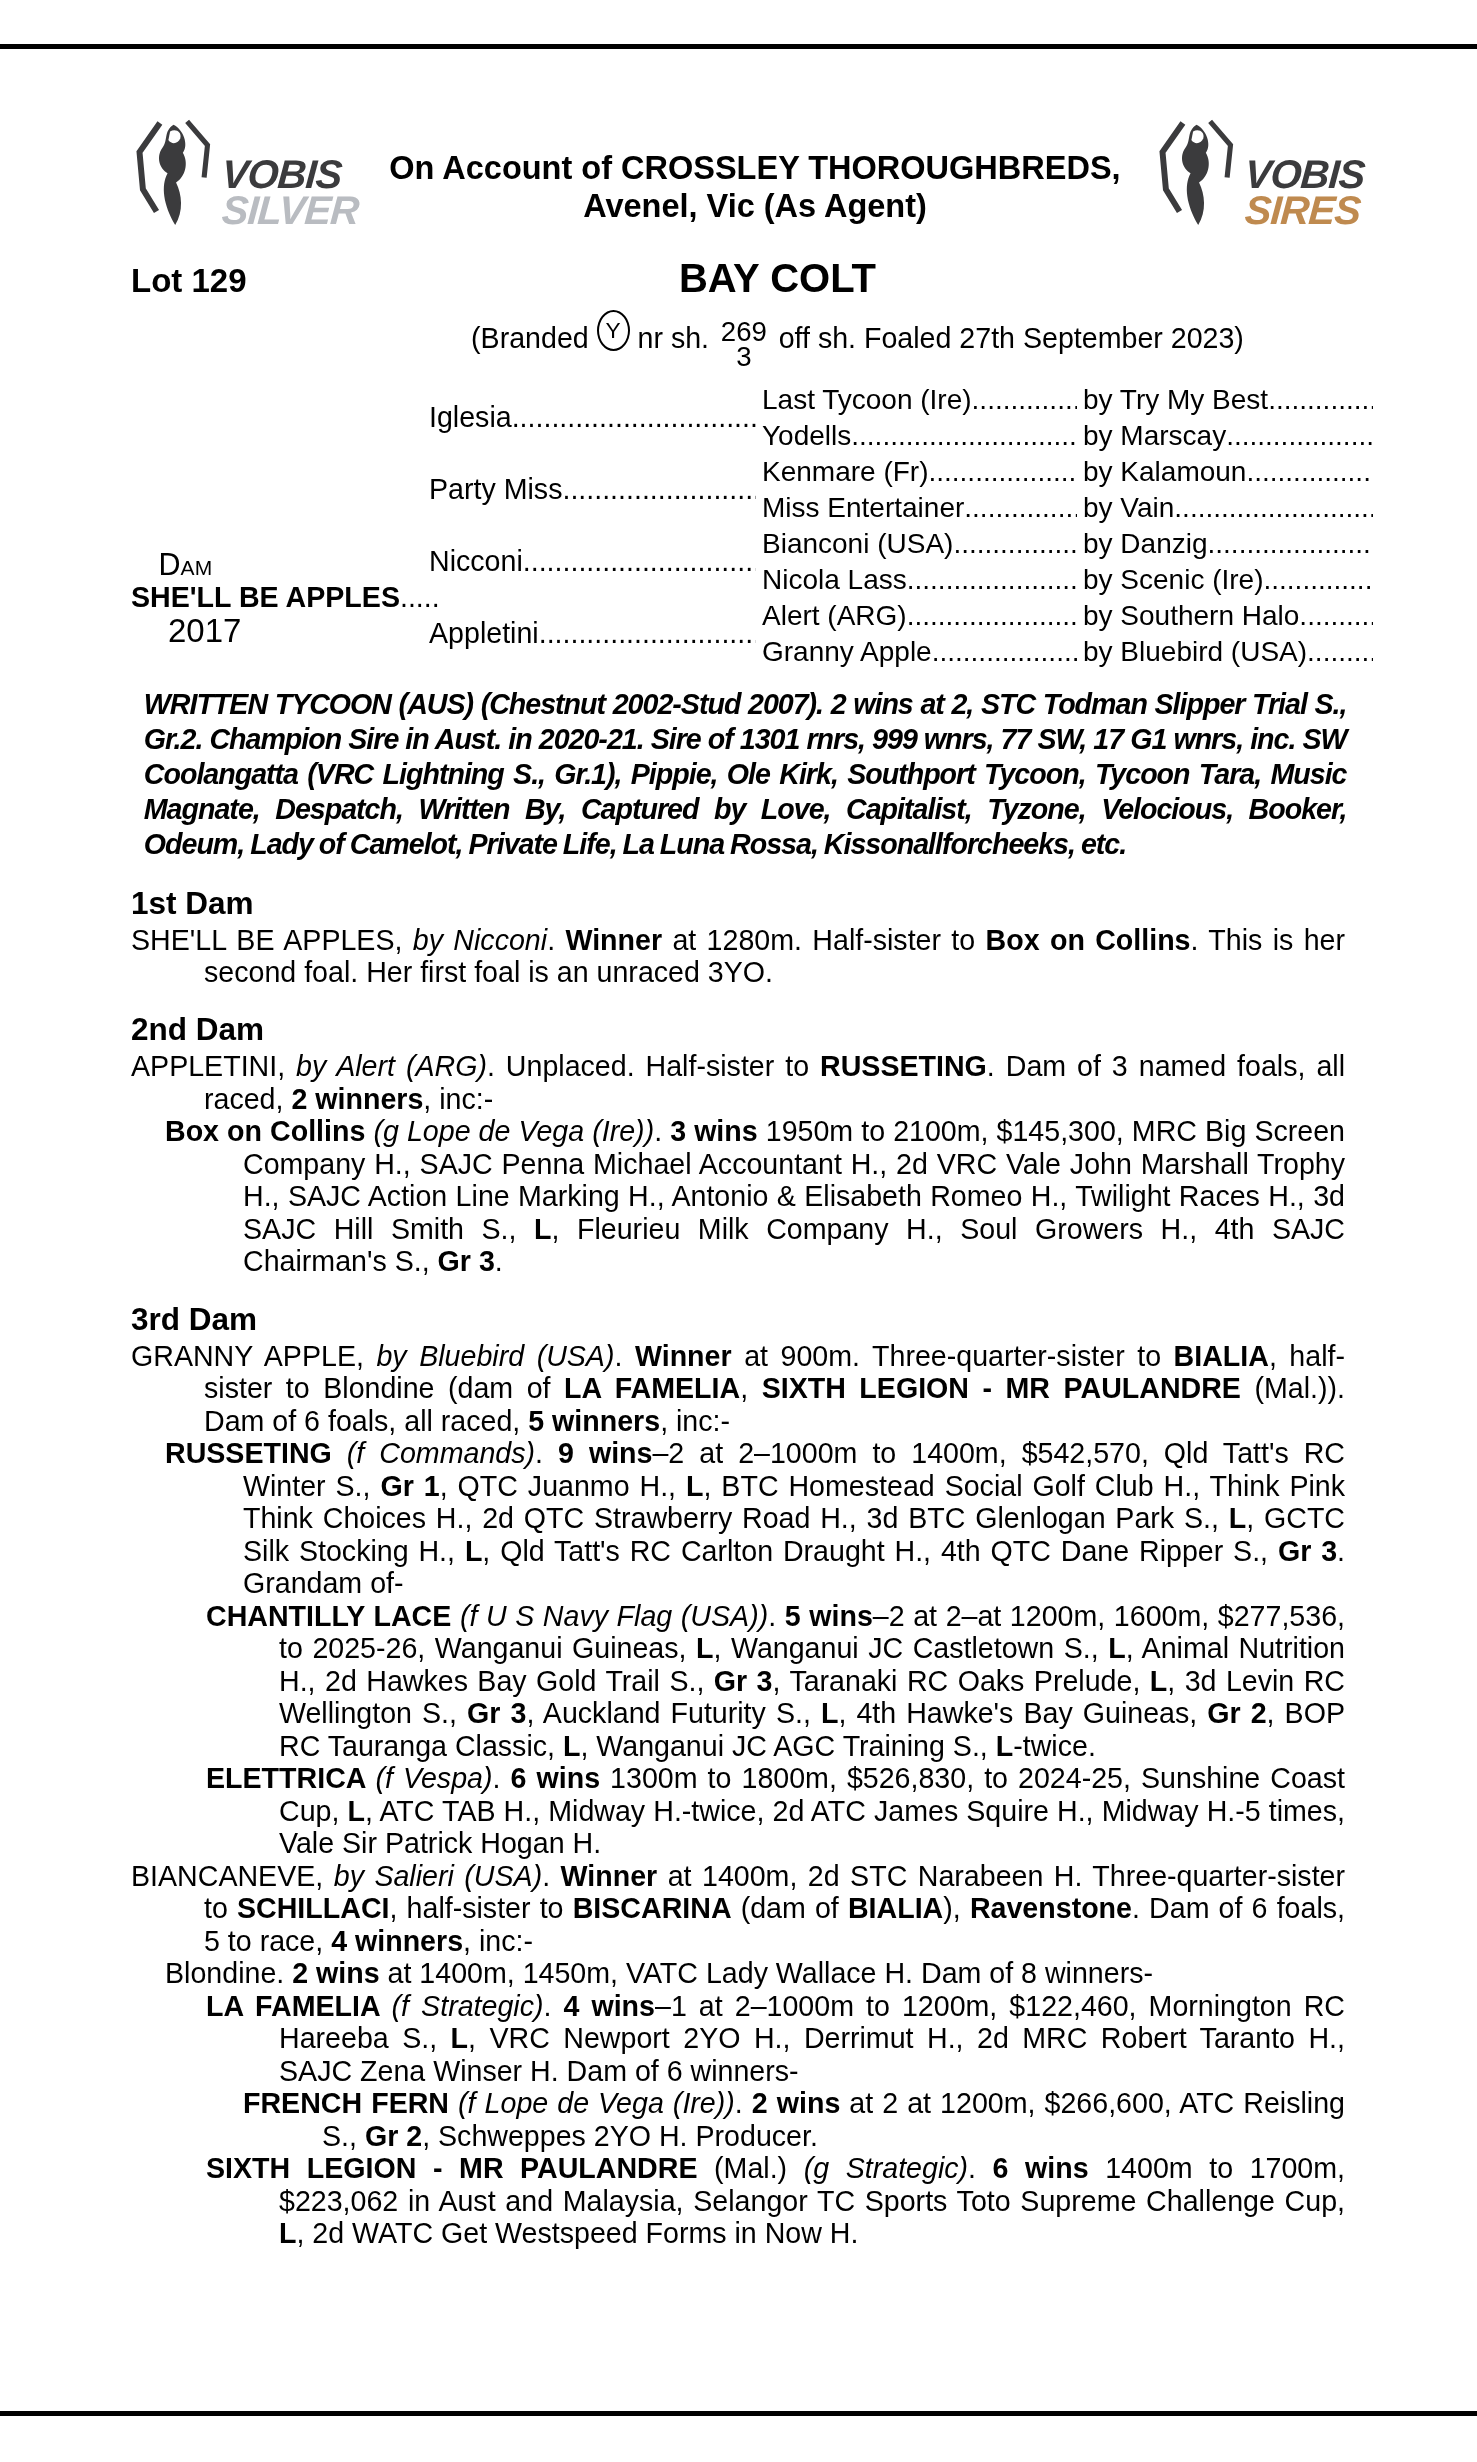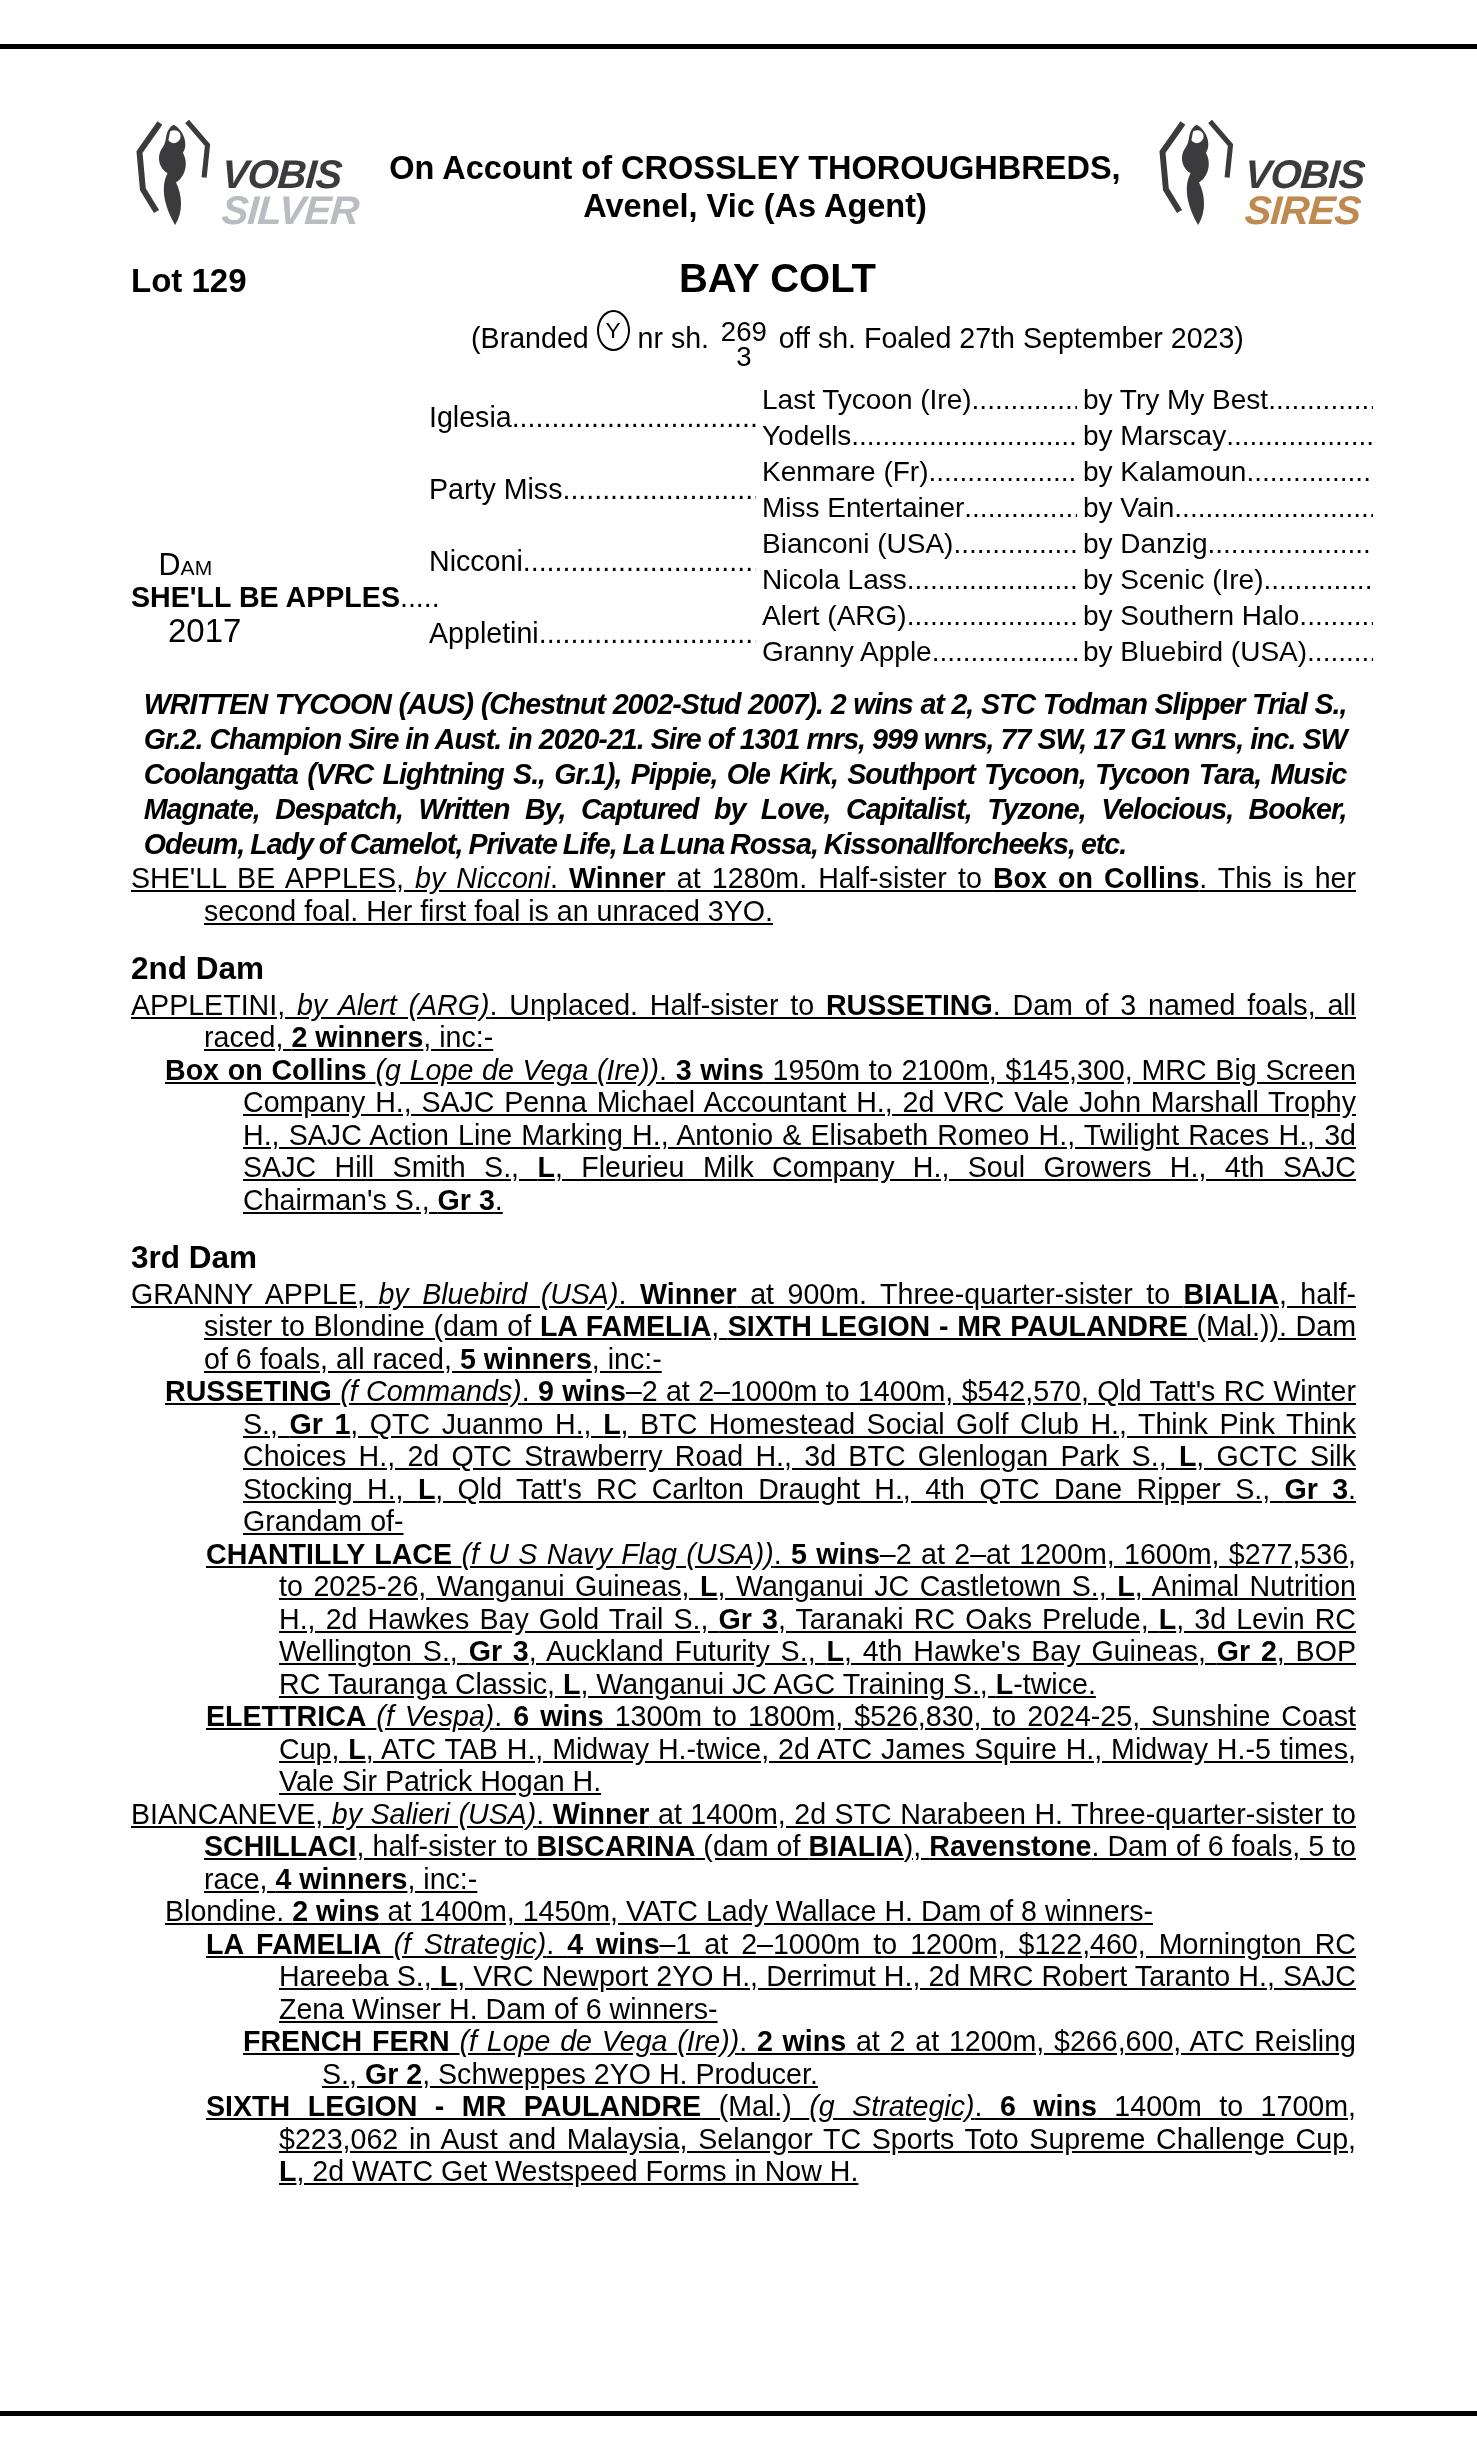--- a/index.html
+++ b/index.html
@@ -46,21 +46,21 @@
   .ped-year { padding-left:37px; font-size:33px; line-height:33px; }
   .ped-cell { display:flex; align-items:center; font-size:28.6px; overflow:hidden; padding-right:5.9px; }
   .ped-gp { font-size:28px; }
   .nm { white-space:nowrap; }
   .ldr { flex:1 1 auto; overflow:hidden; white-space:nowrap; }
 
   
   .blurb { margin:17.7px 32.5px 0 12.8px; text-align:justify; font-weight:bold; font-style:italic;
     font-size:28.6px; line-height:35px; letter-spacing:-1px; word-spacing:-1px; }
   .dam-h { font-weight:bold; font-size:31.5px; line-height:35px; margin:23.6px 0 3px 0; }
-  .para { text-align:justify; font-size:28.6px; line-height:32.5px; margin-right:23px;text-decoration:underline; }
+  .para { text-align:justify; font-size:28.6px; line-height:32.5px; margin-right:34px; }
   .p0 { padding-left:73px;  text-indent:-73px; }
   .p1 { padding-left:112px; text-indent:-78px; }
   .p2 { padding-left:148px; text-indent:-73px; }
   .p3 { padding-left:191px; text-indent:-79px; }
   .s-n { font-style:normal; font-weight:normal; }
   .s-b { font-weight:bold; }
   .s-i { font-style:italic; }
   .s-bi { font-weight:bold; font-style:italic; }
 </style>
 </head>
@@ -204,20 +204,21 @@
       </div>
     <div class="ped-cell ped-gp" style="grid-row:8;grid-column:4">
         <span class="nm">by Bluebird (USA)</span>
         <span class="ldr">......................................................................</span>
       </div>
   </div>
 
   <div class="blurb"><span class="s-bi">WRITTEN TYCOON (AUS) (Chestnut 2002-Stud 2007). 2 wins at 2, STC Todman Slipper Trial S., Gr.2. Champion Sire in Aust. in 2020-21. Sire of 1301 rnrs, 999 wnrs, 77 SW, 17 G1 wnrs, inc. SW Coolangatta (VRC Lightning S., Gr.1), Pippie, Ole Kirk, Southport Tycoon, Tycoon Tara, Music Magnate, Despatch, Written By, Captured by Love, Capitalist, Tyzone, Velocious, Booker, Odeum, Lady of Camelot, Private Life, La Luna Rossa, Kissonallforcheeks, etc.</span></div>
 
   <div>
+    <div class="dam-h">1st Dam</div>
     <div class="para p0"><span class="s-n">SHE'LL BE APPLES, </span><span class="s-i">by Nicconi</span><span class="s-n">. </span><span class="s-b">Winner</span><span class="s-n"> at 1280m. Half-sister to </span><span class="s-b">Box on Collins</span><span class="s-n">. This is her second foal. Her first foal is an unraced 3YO.</span></div>
   </div>
 
   <div>
     <div class="dam-h">2nd Dam</div>
     <div class="para p0"><span class="s-n">APPLETINI, </span><span class="s-i">by Alert (ARG)</span><span class="s-n">. Unplaced. Half-sister to </span><span class="s-b">RUSSETING</span><span class="s-n">. Dam of 3 named foals, all raced, </span><span class="s-b">2 winners</span><span class="s-n">, inc:-</span></div>
     <div class="para p1"><span class="s-b">Box on Collins </span><span class="s-i">(g Lope de Vega (Ire))</span><span class="s-n">. </span><span class="s-b">3 wins</span><span class="s-n"> 1950m to 2100m, $145,300, MRC Big Screen Company H., SAJC Penna Michael Accountant H., 2d VRC Vale John Marshall Trophy H., SAJC Action Line Marking H., Antonio &amp; Elisabeth Romeo H., Twilight Races H., 3d SAJC Hill Smith S., </span><span class="s-b">L</span><span class="s-n">, Fleurieu Milk Company H., Soul Growers H., 4th SAJC Chairman's S., </span><span class="s-b">Gr 3</span><span class="s-n">.</span></div>
   </div>
 
   <div>

